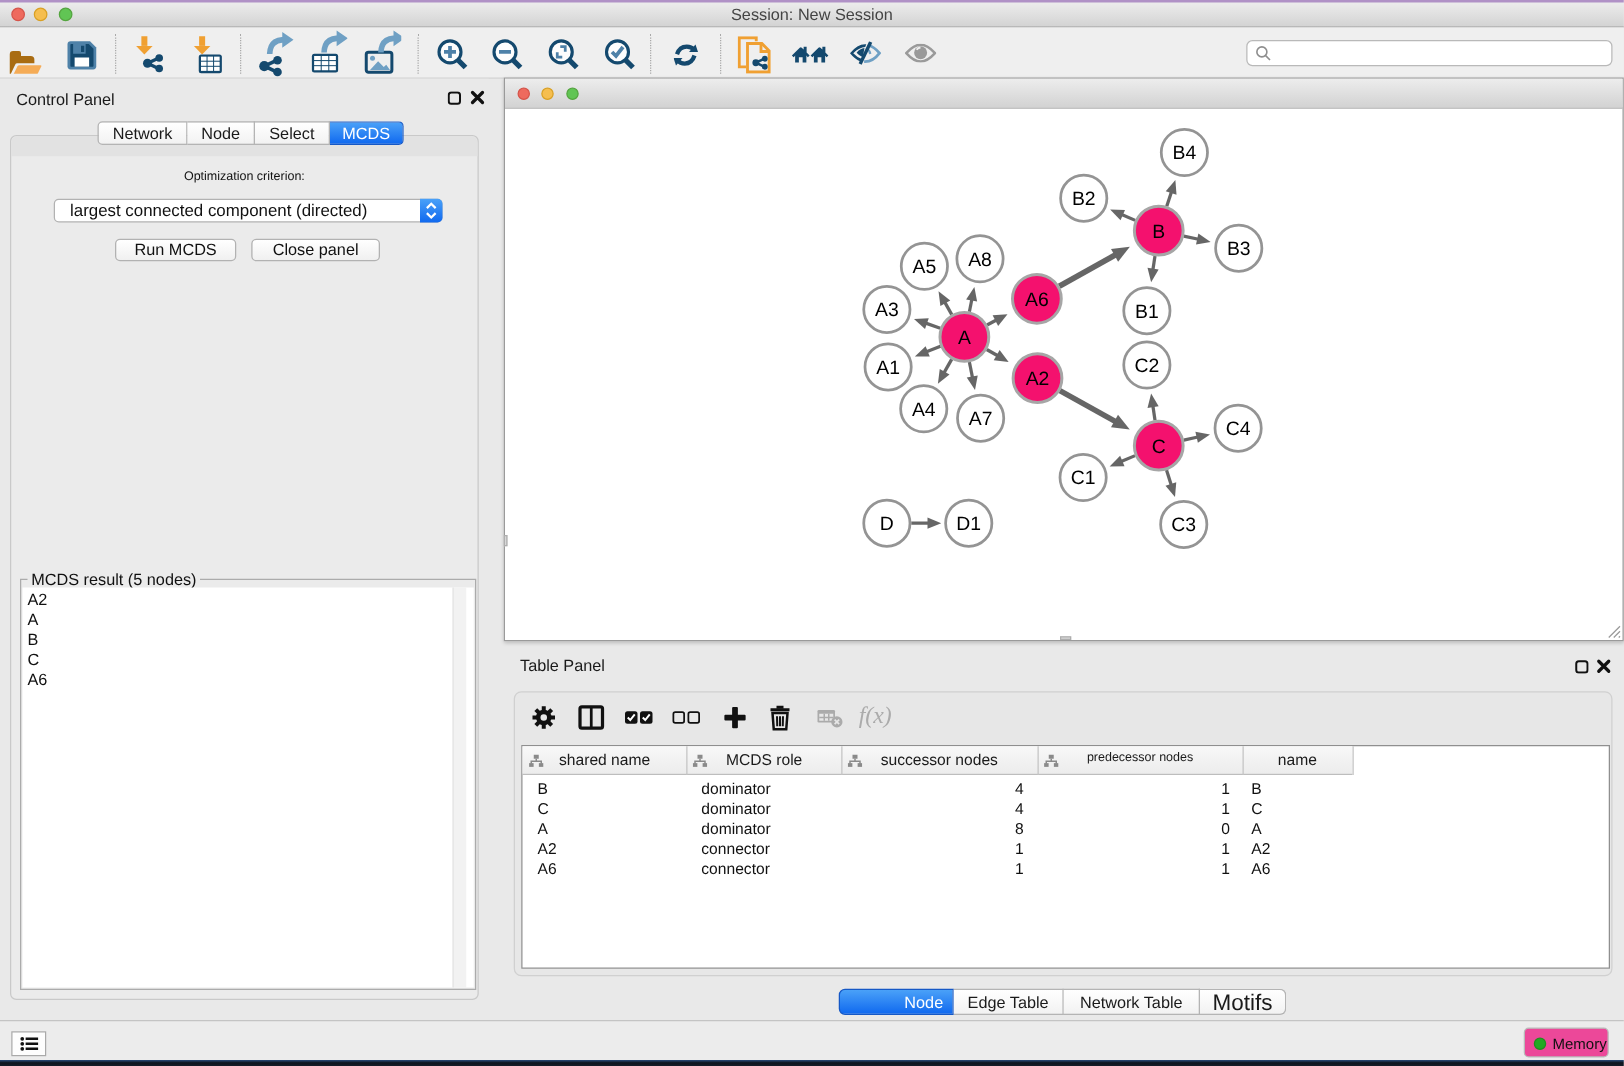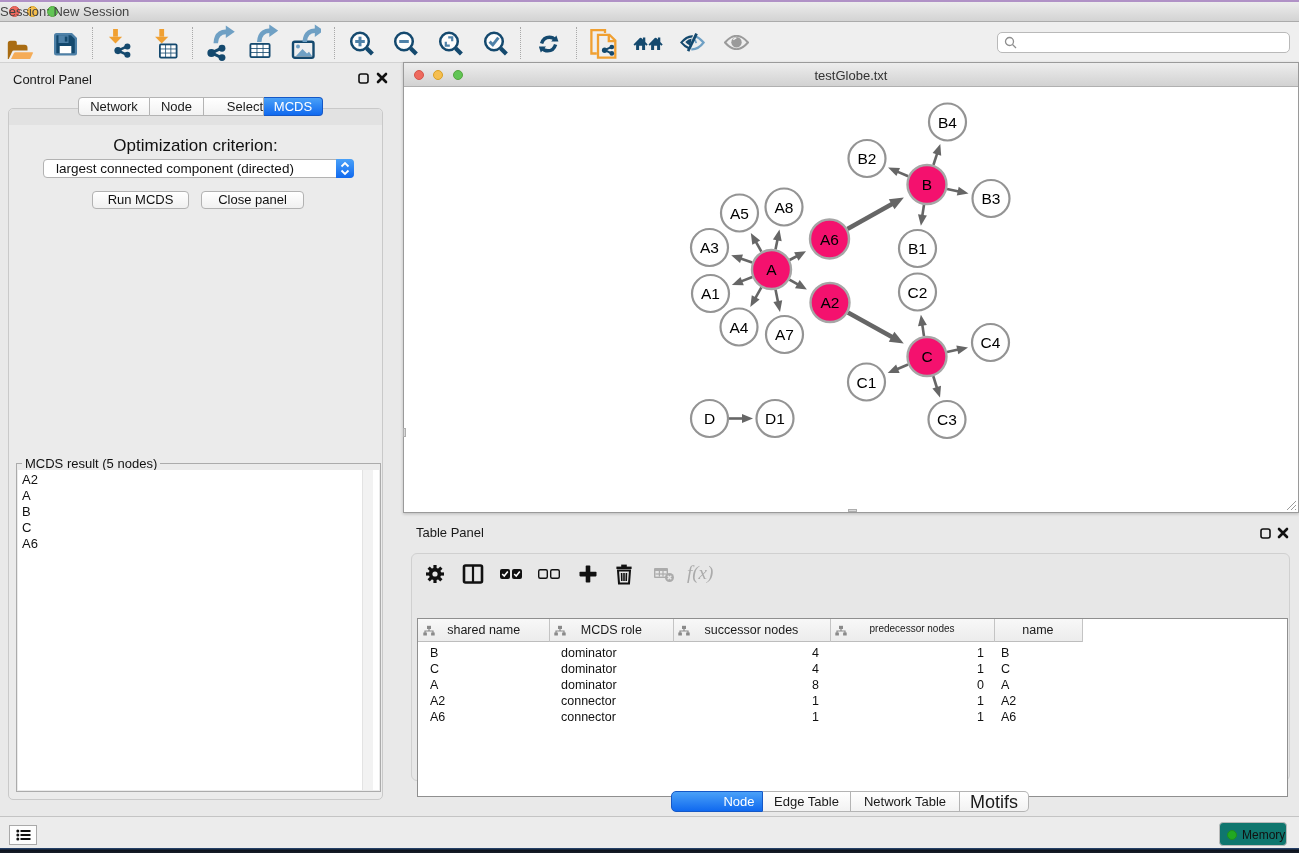--- a/index.html
+++ b/index.html
@@ -10,21 +10,21 @@
 svg { display:block; }
 </style>
 </head>
 <body>
 
 <div class="abs" style="left:0;top:0;width:1299px;height:22px;background:linear-gradient(#EFEFEF,#D3D3D3);border-bottom:1px solid #ABABAB;">
   <div class="abs" style="left:0;top:0;width:1299px;height:2px;background:#B091C6;"></div>
   <div class="tl" style="left:8.5px;top:6px;width:11px;height:11px;background:#EE6A5E;border:1px solid #D5544A;"></div>
   <div class="tl" style="left:27px;top:6px;width:11px;height:11px;background:#F5BE4F;border:1px solid #D9A023;"></div>
   <div class="tl" style="left:47px;top:6px;width:11px;height:11px;background:#61C554;border:1px solid #54A53F;"></div>
-  <div class="abs" style="left:0;top:4px;width:1299px;text-align:left;font-size:13px;color:#444;">Session: New Session</div>
+  <div class="abs" style="left:0;top:4px;width:1299px;text-align:center;font-size:13px;color:#444;">Session: New Session</div>
 </div>
 
 <div class="abs" id="toolbar" style="left:0;top:22px;width:1299px;height:41px;background:#EFEFEF;border-bottom:1px solid #D2D2D2;">
 
   <div class="abs" style="left:92px;top:5px;height:32px;border-left:1px dotted #A9A9A9;"></div>
   <div class="abs" style="left:192px;top:5px;height:32px;border-left:1px dotted #A9A9A9;"></div>
   <div class="abs" style="left:334px;top:5px;height:32px;border-left:1px dotted #A9A9A9;"></div>
   <div class="abs" style="left:520px;top:5px;height:32px;border-left:1px dotted #A9A9A9;"></div>
   <div class="abs" style="left:576px;top:5px;height:32px;border-left:1px dotted #A9A9A9;"></div>
 
@@ -195,25 +195,25 @@
       <path d="M2 2 L10 10 M10 2 L2 10" stroke="#111" stroke-width="2.6" stroke-linecap="round"></path>
     </svg>
 
   <div class="abs" style="left:8px;top:45px;width:375px;height:692px;background:#EBEBEB;border:1px solid #C9C9C9;border-radius:5px;">
     <div class="abs" style="left:0;top:0;width:373px;height:16px;background:#E2E2E2;border-radius:5px 5px 0 0;"></div>
   </div>
 
   <div class="abs" style="left:78px;top:34px;height:19px;display:flex;">
     <div style="width:72px;background:linear-gradient(#FFFFFF,#F2F2F2);border:1px solid #B4B4B4;border-radius:4px 0 0 4px;font-size:13px;color:#1A1A1A;text-align:center;line-height:18px;">Network</div>
     <div style="width:54px;background:linear-gradient(#FFFFFF,#F2F2F2);border:1px solid #B4B4B4;border-left:none;font-size:13px;color:#1A1A1A;text-align:center;line-height:18px;">Node</div>
-    <div style="width:60px;background:linear-gradient(#FFFFFF,#F2F2F2);border:1px solid #B4B4B4;border-left:none;font-size:13px;color:#1A1A1A;text-align:right;line-height:18px;">Select</div>
+    <div style="width:60px;background:linear-gradient(#FFFFFF,#F2F2F2);border:1px solid #B4B4B4;border-left:none;font-size:13px;color:#1A1A1A;text-align:center;line-height:18px;">Select</div>
     <div style="width:59px;background:linear-gradient(#4AA1F8,#1069EF);border:1px solid #1558C6;border-left:none;border-radius:0 4px 4px 0;font-size:13px;color:#fff;text-align:center;line-height:18px;">MCDS</div>
   </div>
 
-  <div class="abs" style="left:0;top:73px;width:391px;text-align:center;font-size:17px;color:#111;">Optimization criterion:</div>
+  <div class="abs" style="left:0;top:73px;width:391px;text-align:center;font-size:10px;color:#111;">Optimization criterion:</div>
 
   <div class="abs" style="left:43px;top:96px;width:311px;height:19px;background:#fff;border:1px solid #B2B2B2;border-radius:4px;">
     <div class="abs" style="left:12px;top:1px;font-size:13.5px;color:#111;line-height:16px;">largest connected component (directed)</div>
     <div class="abs" style="right:-1px;top:-1px;width:18px;height:19px;background:linear-gradient(#4AA1F8,#1069EF);border-radius:0 4px 4px 0;">
       <svg width="18" height="19" viewBox="0 0 18 19">
           <path d="M5.5 7.5 L9 4 L12.5 7.5" fill="none" stroke="#fff" stroke-width="1.8"></path>
           <path d="M5.5 11.5 L9 15 L12.5 11.5" fill="none" stroke="#fff" stroke-width="1.8"></path>
         </svg>
     </div>
   </div>
@@ -227,21 +227,20 @@
     <div class="abs" style="left:345px;top:6px;width:11px;height:320px;background:#F2F2F2;border-left:1px solid #E3E3E3;"></div>
     <div class="abs" style="left:5px;top:8px;font-size:13px;color:#111;line-height:16px;">A2<br>A<br>B<br>C<br>A6</div>
   </div>
 </div>
 
 <div class="abs" style="left:403px;top:62px;width:896px;height:451px;background:#fff;border:1px solid #9A9A9A;box-shadow:0 1px 3px rgba(0,0,0,0.2);">
   <div class="abs" style="left:0;top:0;width:894px;height:24px;background:linear-gradient(#EDEDED,#D2D2D2);border-bottom:1px solid #B0B0B0;">
     <div class="tl" style="left:10px;top:7px;width:10px;height:10px;background:#EE6A5E;border:1px solid #D5544A;"></div>
     <div class="tl" style="left:29px;top:7px;width:10px;height:10px;background:#F5BE4F;border:1px solid #D9A023;"></div>
     <div class="tl" style="left:49px;top:7px;width:10px;height:10px;background:#61C554;border:1px solid #54A53F;"></div>
-    <div class="abs" style="left:0;top:5px;width:894px;text-align:center;font-size:13px;color:#333;">testGlobe.txt</div>
   </div>
   <div class="abs" style="left:0;top:24px;width:894px;height:326px;">
 <svg width="894" height="426" viewBox="0 0 894 426" style="position:absolute;left:0;top:0">
 <line x1="357.4" y1="164.7" x2="351.8" y2="154.7" stroke="#666666" stroke-width="2.6"></line>
 <polygon points="346.8,146.0 356.2,153.4 348.3,157.8" fill="#666666"></polygon>
 <line x1="371.5" y1="162.4" x2="373.5" y2="152.4" stroke="#666666" stroke-width="2.6"></line>
 <polygon points="375.5,142.6 377.7,154.2 368.9,152.5" fill="#666666"></polygon>
 <line x1="348.2" y1="175.6" x2="336.6" y2="171.5" stroke="#666666" stroke-width="2.6"></line>
 <polygon points="327.2,168.2 339.0,167.6 336.0,176.1" fill="#666666"></polygon>
 <line x1="348.4" y1="190.0" x2="337.2" y2="194.4" stroke="#666666" stroke-width="2.6"></line>
@@ -382,21 +381,21 @@
 <rect x="3.4" y="9" width="11.2" height="5.6" fill="#E7E7E7"></rect>
 <rect x="6.8" y="9" width="1.2" height="5.6" fill="#ABABAB"></rect>
         <rect x="10.4" y="9" width="1.2" height="5.6" fill="#ABABAB"></rect>
 <rect x="3.4" y="11.4" width="11.2" height="1.2" fill="#ABABAB"></rect>
 <circle cx="17.5" cy="15.5" r="4.5" fill="#ABABAB"></circle>
         <path d="M15.7 13.7 L19.3 17.3 M19.3 13.7 L15.7 17.3" stroke="#E7E7E7" stroke-width="1.4"></path>
       </g>
     </svg>
   <div class="abs" style="left:284px;top:41px;width:30px;font-family:'Liberation Serif',serif;font-style:italic;font-size:19px;color:#ABABAB;">f(x)</div>
 
-  <div class="abs" style="left:14px;top:75px;width:871px;height:179px;background:#fff;border:1px solid #8F8F8F;margin-top:22px;">
+  <div class="abs" style="left:14px;top:75px;width:871px;height:179px;background:#fff;border:1px solid #8F8F8F;">
     <div class="abs" style="left:0;top:0;width:663.5px;height:23px;background:linear-gradient(#F8F8F8,#ECECEC);border-bottom:1px solid #BDBDBD;"></div>
     <svg class="abs" style="left:5.0px;top:6px" width="12" height="11" viewBox="0 0 12 11">
         <g fill="none" stroke="#8A8A8A" stroke-width="1.2">
           <rect x="4" y="0.8" width="4" height="3.2" fill="#8A8A8A" stroke="none"></rect>
           <path d="M6 4 L6 6 M2 8 L2 6 L10 6 L10 8"></path>
           <rect x="0.3" y="7.5" width="3.6" height="3" fill="#8A8A8A" stroke="none"></rect>
           <rect x="8.1" y="7.5" width="3.6" height="3" fill="#8A8A8A" stroke="none"></rect>
         </g>
       </svg>
     <div class="abs" style="left:0.0px;top:4px;width:131.4px;text-align:center;font-size:12.5px;color:#1A1A1A;">shared name</div>
@@ -472,18 +471,18 @@
   <div class="abs" style="left:9px;top:8px;width:28px;height:20px;background:#FDFDFD;border:1px solid #A9A9A9;display:flex;align-items:center;justify-content:center;">
     <svg width="15" height="12" viewBox="0 0 15 12">
       <circle cx="1.8" cy="2" r="1.5" fill="#111"></circle>
         <circle cx="1.8" cy="6" r="1.5" fill="#111"></circle>
         <circle cx="1.8" cy="10" r="1.5" fill="#111"></circle>
       <rect x="4.5" y="1" width="10" height="2" fill="#111"></rect>
         <rect x="4.5" y="5" width="10" height="2" fill="#111"></rect>
         <rect x="4.5" y="9" width="10" height="2" fill="#111"></rect>
     </svg>
   </div>
-  <div class="abs" style="left:1219px;top:5px;width:68px;height:24px;background:#0f766e;border:1px solid #B9B9B9;border-radius:4px;">
+  <div class="abs" style="left:1219px;top:5px;width:68px;height:24px;background:#ec4899;border:1px solid #B9B9B9;border-radius:4px;">
     <div class="tl" style="left:7px;top:6.5px;width:10px;height:10px;background:#22A822;border:1px solid #1E8E1E;"></div>
     <div class="abs" style="left:22px;top:5px;font-size:12px;color:#111;">Memory</div>
   </div>
 </div>
 <div class="abs" style="left:0;top:848px;width:1299px;height:5px;background:linear-gradient(#2B4C7C,#0D131C 45%,#161D29);"></div>
 
 </body></html>

